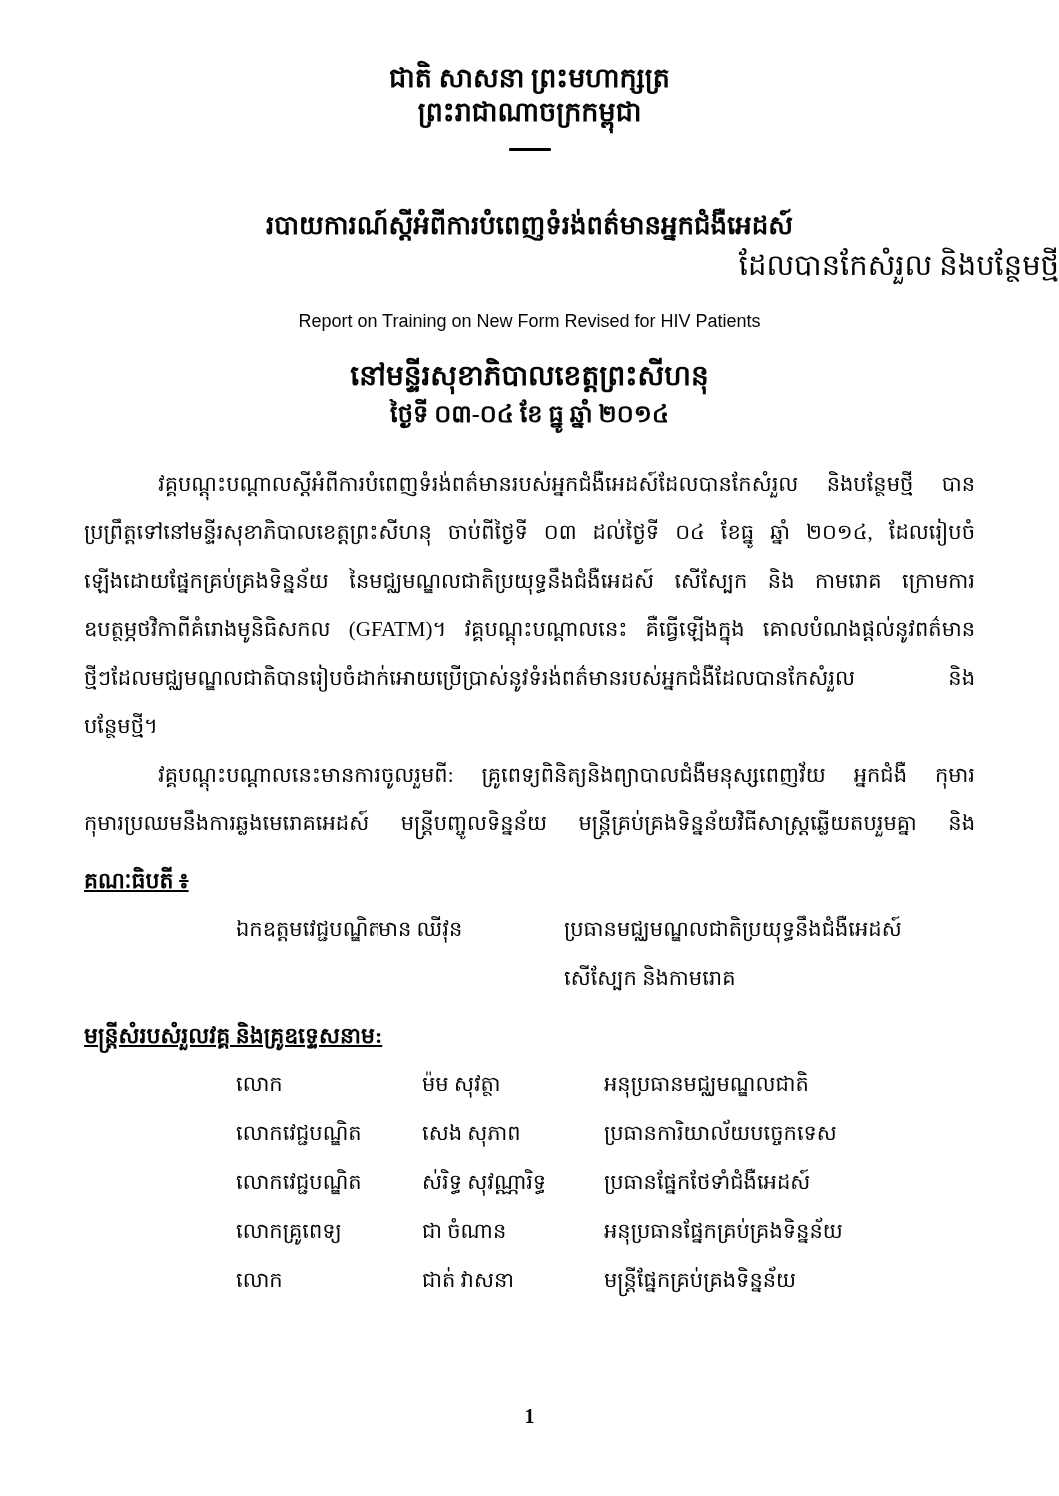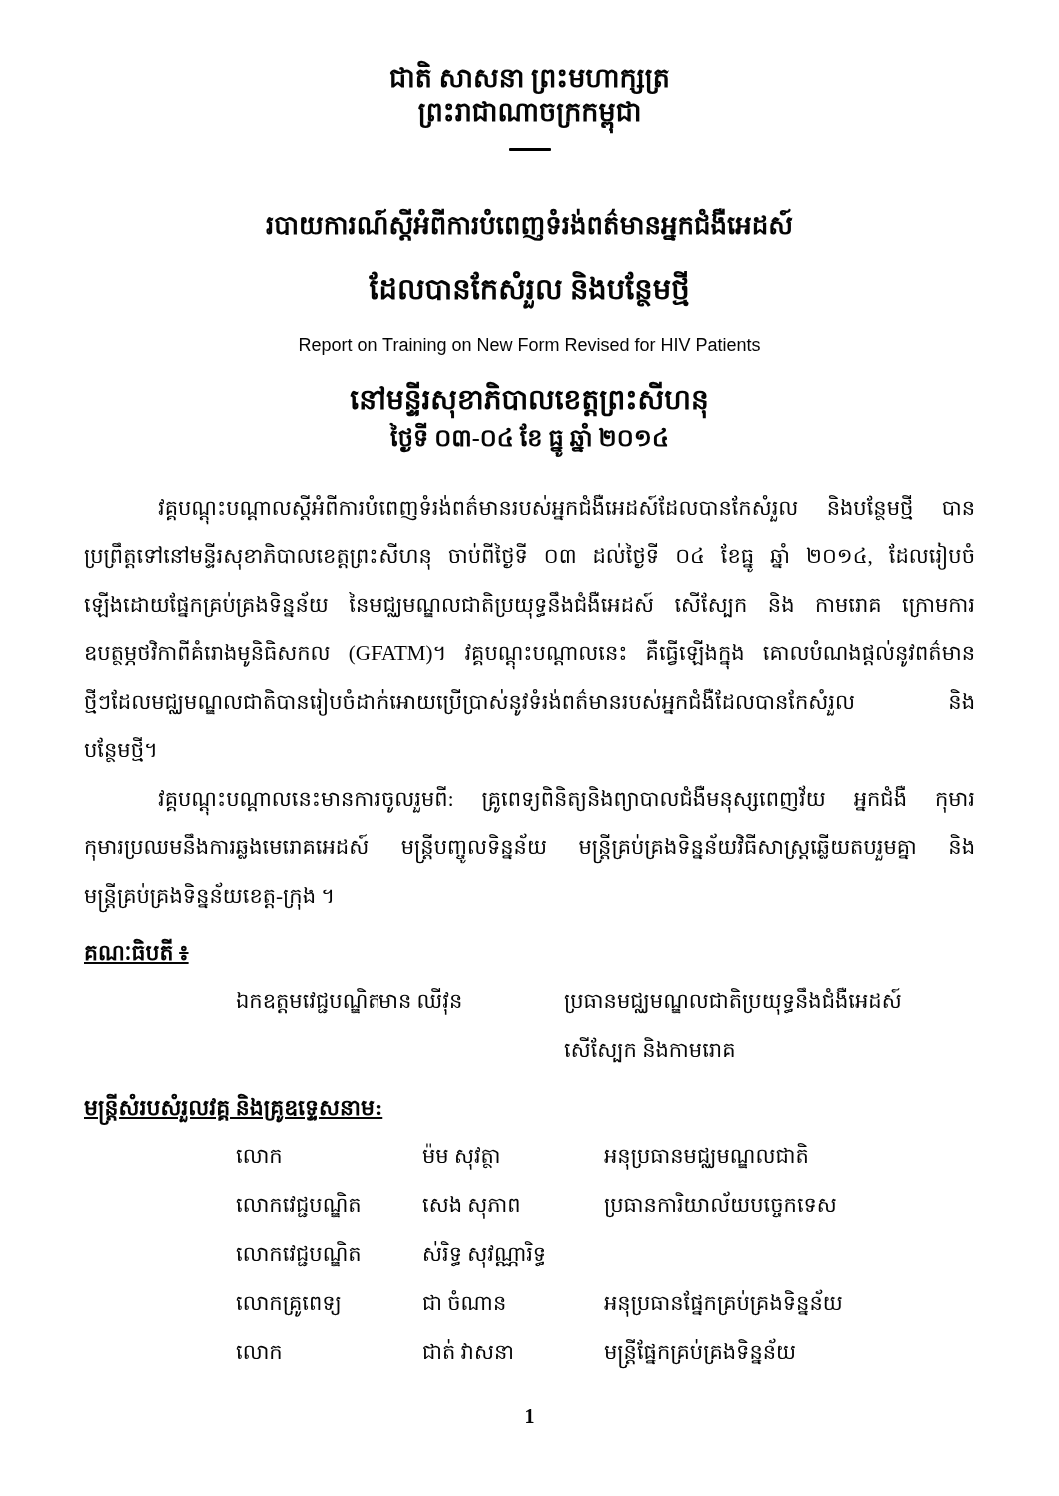--- a/index.html
+++ b/index.html
@@ -25,21 +25,21 @@
   .k-line2 { margin-top: 18px; }
   .header-divider {
     width: 42px; height: 3px;
     background: #000;
     margin: 18px auto 0 auto;
     border-radius: 1px;
   }
 
   
   .title-line1 { margin-top: 58px; font-size: 26px; font-weight: bold; }
-  .title-line2 { margin-top: 24px; font-size: 29px; font-weight: bold; }
+  .title-line2 { font-size: 29px; font-weight: normal; text-align: right; }
   .title-english {
     margin-top: 22px;
     font-size: 18px;
     font-weight: normal;
     font-family: "Liberation Sans", "DejaVu Sans", sans-serif;
   }
   .title-venue { margin-top: 26px; font-size: 28px; font-weight: bold; }
   .title-date  { font-size: 24px; font-weight: bold; }
 
   
@@ -116,21 +116,20 @@
       <div class="pline">ប្រព្រឹត្តទៅនៅមន្ទីរសុខាភិបាលខេត្តព្រះសីហនុ ចាប់ពីថ្ងៃទី ០៣ ដល់ថ្ងៃទី ០៤ ខែធ្នូ ឆ្នាំ ២០១៤, ដែលរៀបចំ</div>
       <div class="pline">ឡើងដោយផ្នែកគ្រប់គ្រងទិន្នន័យ នៃមជ្ឈមណ្ឌលជាតិប្រយុទ្ធនឹងជំងឺអេដស៍ សើស្បែក និង កាមរោគ ក្រោមការ</div>
       <div class="pline">ឧបត្ថម្ភថវិកាពីគំរោងមូនិធិសកល (GFATM)។ វគ្គបណ្ដុះបណ្ដាលនេះ គឺធ្វើឡើងក្នុង គោលបំណងផ្ដល់នូវពត៌មាន</div>
       <div class="pline">ថ្មីៗដែលមជ្ឈមណ្ឌលជាតិបានរៀបចំដាក់អោយប្រើប្រាស់នូវទំរង់ពត៌មានរបស់អ្នកជំងឺដែលបានកែសំរួល និង</div>
       <div class="pline last">បន្ថែមថ្មី។</div>
     </div>
 
     <div>
       <div class="pline first">វគ្គបណ្ដុះបណ្ដាលនេះមានការចូលរួមពី: គ្រូពេទ្យពិនិត្យនិងព្យាបាលជំងឺមនុស្សពេញវ័យ អ្នកជំងឺ កុមារ</div>
       <div class="pline">កុមារប្រឈមនឹងការឆ្លងមេរោគអេដស៍ មន្ត្រីបញ្ចូលទិន្នន័យ មន្ត្រីគ្រប់គ្រងទិន្នន័យវិធីសាស្ត្រឆ្លើយតបរួមគ្នា និង</div>
-      <div class="pline last">មន្ត្រីគ្រប់គ្រងទិន្នន័យខេត្ត-ក្រុង ។</div>
     </div>
 
     <div>
       <div class="sec-heading">គណៈធិបតី ៖</div>
       <div class="prow">
         <div class="cell"></div>
         <div class="cell">ឯកឧត្តមវេជ្ជបណ្ឌិត</div>
         <div class="cell">មាន ឈីវុន</div>
         <div class="cell">ប្រធានមជ្ឈមណ្ឌលជាតិប្រយុទ្ធនឹងជំងឺអេដស៍</div>
       </div>
@@ -154,20 +153,21 @@
       <div class="crow">
         <div class="cell"></div>
         <div class="cell">លោកវេជ្ជបណ្ឌិត</div>
         <div class="cell">សេង សុភាព</div>
         <div class="cell">ប្រធានការិយាល័យបច្ចេកទេស</div>
       </div>
       <div class="crow">
         <div class="cell"></div>
         <div class="cell">លោកវេជ្ជបណ្ឌិត</div>
         <div class="cell">ស់រិទ្ធ សុវណ្ណារិទ្ធ</div>
+        <div class="cell">ប្រធានផ្នែកថែទាំជំងឺអេដស៍</div>
       </div>
       <div class="crow">
         <div class="cell"></div>
         <div class="cell">លោកគ្រូពេទ្យ</div>
         <div class="cell">ជា ចំណាន</div>
         <div class="cell">អនុប្រធានផ្នែកគ្រប់គ្រងទិន្នន័យ</div>
       </div>
       <div class="crow">
         <div class="cell"></div>
         <div class="cell">លោក</div>

